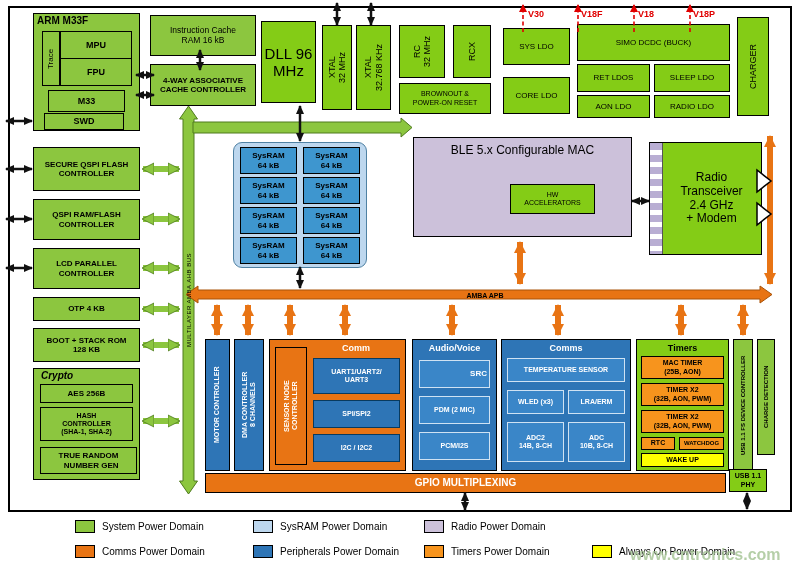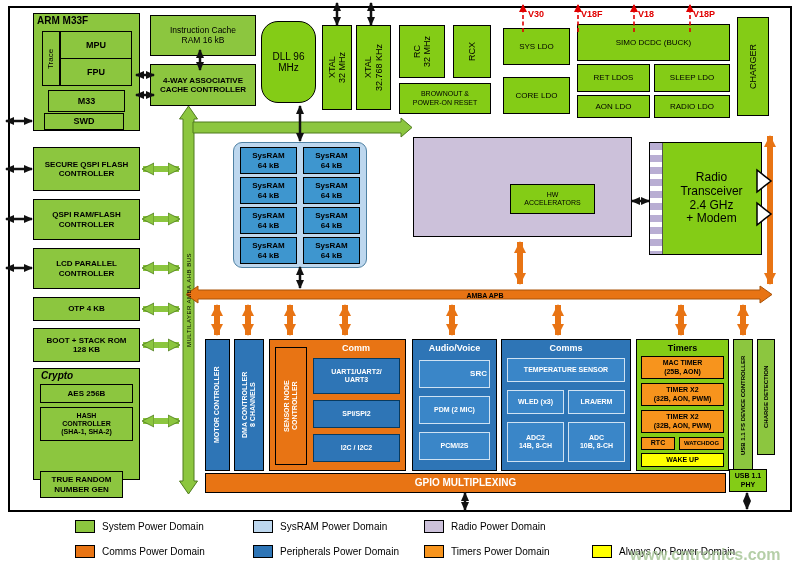--- a/index.html
+++ b/index.html
@@ -81,21 +81,21 @@
   <div class="b g vert" style="left:42px;top:31px;width:18px;height:55px;font-size:8px;">Trace</div>
   <div class="b g bold" style="left:60px;top:31px;width:72px;height:28px;font-size:9px;">MPU</div>
   <div class="b g bold" style="left:60px;top:58px;width:72px;height:28px;font-size:9px;">FPU</div>
   <div class="b g bold" style="left:48px;top:90px;width:77px;height:22px;font-size:9px;">M33</div>
   <div class="b g bold" style="left:44px;top:113px;width:80px;height:17px;font-size:9px;">SWD</div>
 
   <div class="b g" style="left:150px;top:15px;width:106px;height:41px;font-size:8.5px;">Instruction Cache
 RAM 16 kB</div>
   <div class="b g bold" style="left:150px;top:64px;width:106px;height:42px;">4-WAY ASSOCIATIVE
 CACHE CONTROLLER</div>
-  <div class="b w" style="left:261px;top:21px;width:55px;height:82px;font-size:10px;border-radius:17px;">DLL 96
+  <div class="b w" style="left:261px;top:21px;width:55px;height:82px;font-size:15px;">DLL 96
 MHz</div>
   <div class="b w vert" style="left:322px;top:25px;width:30px;height:85px;font-size:9px;">XTAL
 32 MHz</div>
   <div class="b w vert" style="left:356px;top:25px;width:35px;height:85px;font-size:9px;">XTAL
 32.768 KHz</div>
   <div class="b w vert" style="left:399px;top:25px;width:46px;height:53px;font-size:9px;">RC
 32 MHz</div>
   <div class="b w vert" style="left:453px;top:25px;width:38px;height:53px;font-size:9px;">RCX</div>
   <div class="b w" style="left:399px;top:83px;width:92px;height:31px;font-size:7px;">BROWNOUT &amp;
 POWER-ON RESET</div>
@@ -122,21 +122,21 @@
   <div class="b g bold" style="left:33px;top:297px;width:107px;height:24px;">OTP 4 KB</div>
   <div class="b g bold" style="left:33px;top:328px;width:107px;height:34px;">BOOT + STACK ROM
 128 KB</div>
 
   <div class="b g" style="left:33px;top:368px;width:107px;height:112px;"></div>
   <span class="t bold" style="left:41px;top:370px;font-size:10px;font-style:italic;">Crypto</span>
   <div class="b g bold" style="left:40px;top:384px;width:93px;height:19px;">AES 256B</div>
   <div class="b g bold" style="left:40px;top:407px;width:93px;height:34px;font-size:7px;">HASH
 CONTROLLER
 (SHA-1, SHA-2)</div>
-  <div class="b g bold" style="left:40px;top:471px;width:83px;height:27px;">TRUE RANDOM
+  <div class="b g bold" style="left:40px;top:447px;width:97px;height:27px;text-align:right;">TRUE RANDOM
 NUMBER GEN</div>
 
   <div class="vlabel" style="left:181px;top:175px;width:15px;height:250px;">MULTILAYER AMBA AHB BUS</div>
   <div class="hlabel" style="left:430px;top:289px;width:110px;height:12px;">AMBA APB</div>
 
   <div class="sysramwrap" style="left:233px;top:142px;width:134px;height:126px;"></div>
   <div class="b sys" style="left:240px;top:147px;width:57px;height:27px;">SysRAM
 64 kB</div>
   <div class="b sys" style="left:303px;top:147px;width:57px;height:27px;">SysRAM
 64 kB</div>
@@ -147,20 +147,21 @@
   <div class="b sys" style="left:240px;top:207px;width:57px;height:27px;">SysRAM
 64 kB</div>
   <div class="b sys" style="left:303px;top:207px;width:57px;height:27px;">SysRAM
 64 kB</div>
   <div class="b sys" style="left:240px;top:237px;width:57px;height:27px;">SysRAM
 64 kB</div>
   <div class="b sys" style="left:303px;top:237px;width:57px;height:27px;">SysRAM
 64 kB</div>
 
   <div class="b" style="left:413px;top:137px;width:219px;height:100px;background:#CCC1DA;"></div>
+  <div class="hlabel" style="left:413px;top:143px;width:219px;height:14px;font-size:12px;font-weight:400;">BLE 5.x Configurable MAC</div>
   <div class="b w" style="left:510px;top:184px;width:85px;height:30px;font-size:7px;">HW
 ACCELERATORS</div>
 
   <div class="b w" style="left:649px;top:142px;width:113px;height:113px;font-size:12px;">
     <div class="radio-strip"></div>
     <span style="padding-left:12px;">Radio
 Transceiver
 2.4 GHz
 + Modem</span>
   </div>

